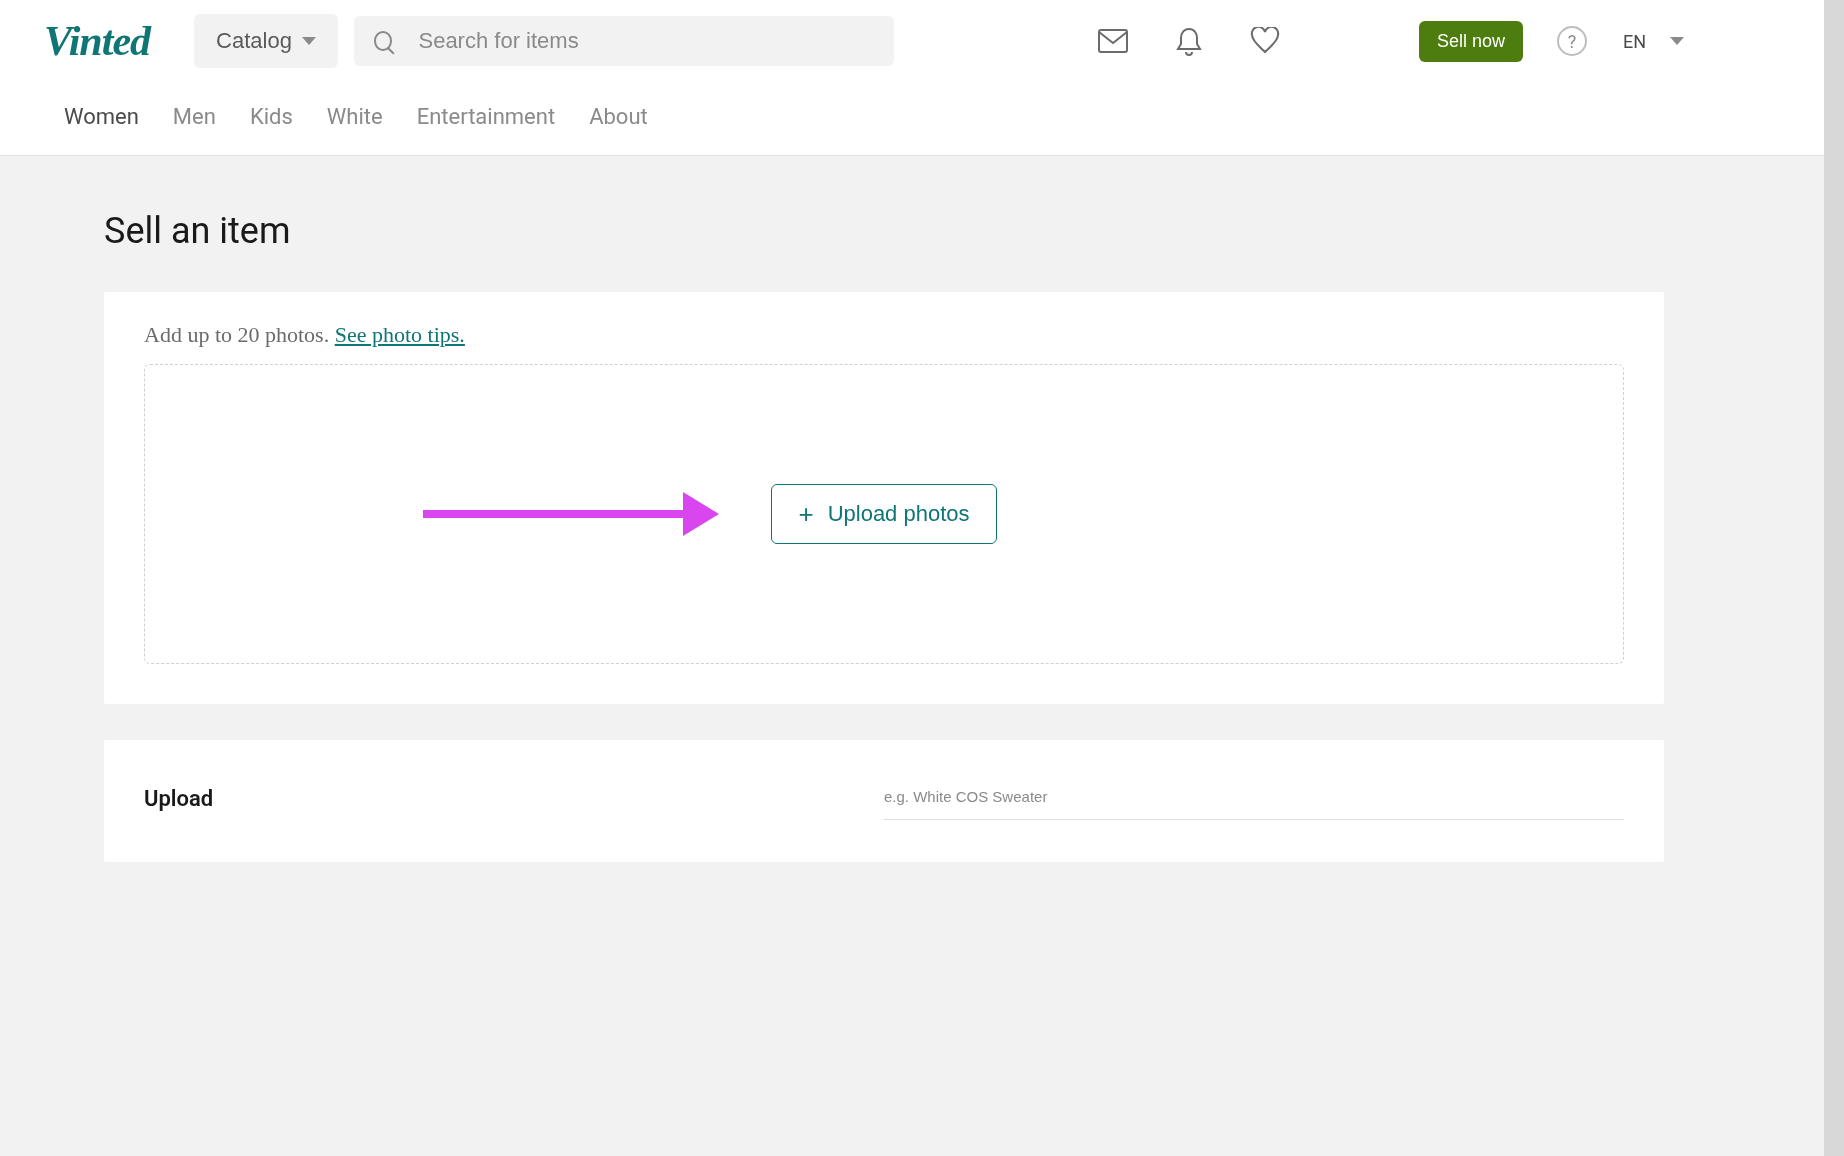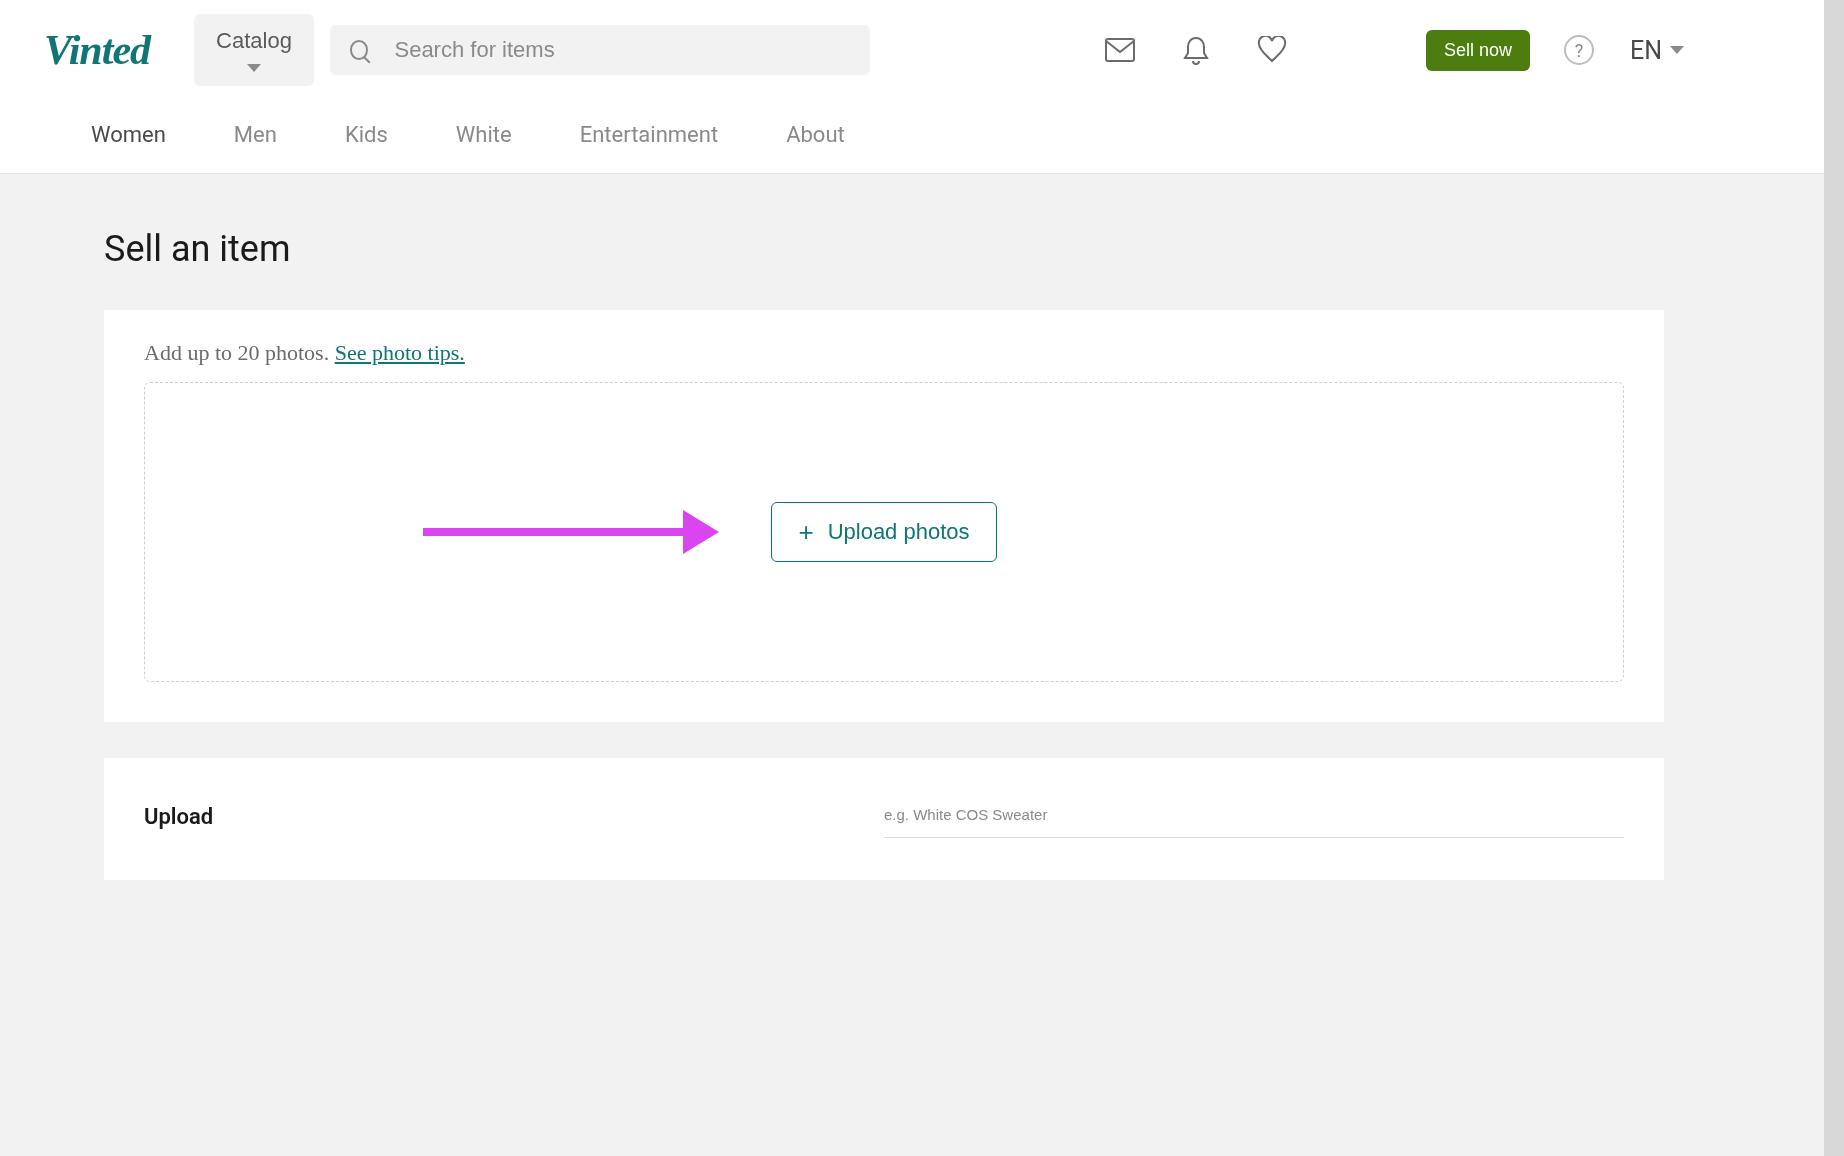--- a/index.html
+++ b/index.html
@@ -34,21 +34,20 @@
     background: #f2f2f2;
     border: none;
     border-radius: 6px;
     padding: 14px 22px;
     font-size: 22px;
     color: #5a5a5a;
     display: flex;
     align-items: center;
     gap: 10px;
     cursor: pointer;
-    flex-direction: column;
   }
   .chevron-down {
     width: 0; height: 0;
     border-left: 7px solid transparent;
     border-right: 7px solid transparent;
     border-top: 8px solid #8a8a8a;
   }
   .search-wrap {
     background: #f2f2f2;
     border-radius: 6px;
@@ -104,27 +103,27 @@
   .help-btn {
     width: 30px; height: 30px;
     border: 2px solid #bdbdbd;
     border-radius: 50%;
     display:flex;align-items:center;justify-content:center;
     color:#8a8a8a; font-size:18px;
     margin: 0 12px 0 18px;
     cursor:pointer;
   }
   .lang {
-    display:flex; align-items:center; gap:8px;
-    font-size:25px; color:#4a4a4a; cursor:pointer;
+    display:flex; align-items:center; gap:24px;
+    font-size:18px; color:#4a4a4a; cursor:pointer;
     margin-left: 8px; margin-right: 60px;
   }
   .nav-row {
-    display:flex; gap:68px;
-    padding: 22px 130px 26px 91px;
+    display:flex; gap:34px;
+    padding: 22px 130px 26px 64px;
     background:#fff;
   }
   .nav-row a {
     color:#8a8a8a; font-size:22px;
     text-decoration:none; cursor:pointer;
   }
   .nav-row a:first-child { color:#4a4a4a; }
   .page {
     padding: 54px 104px;
   }

